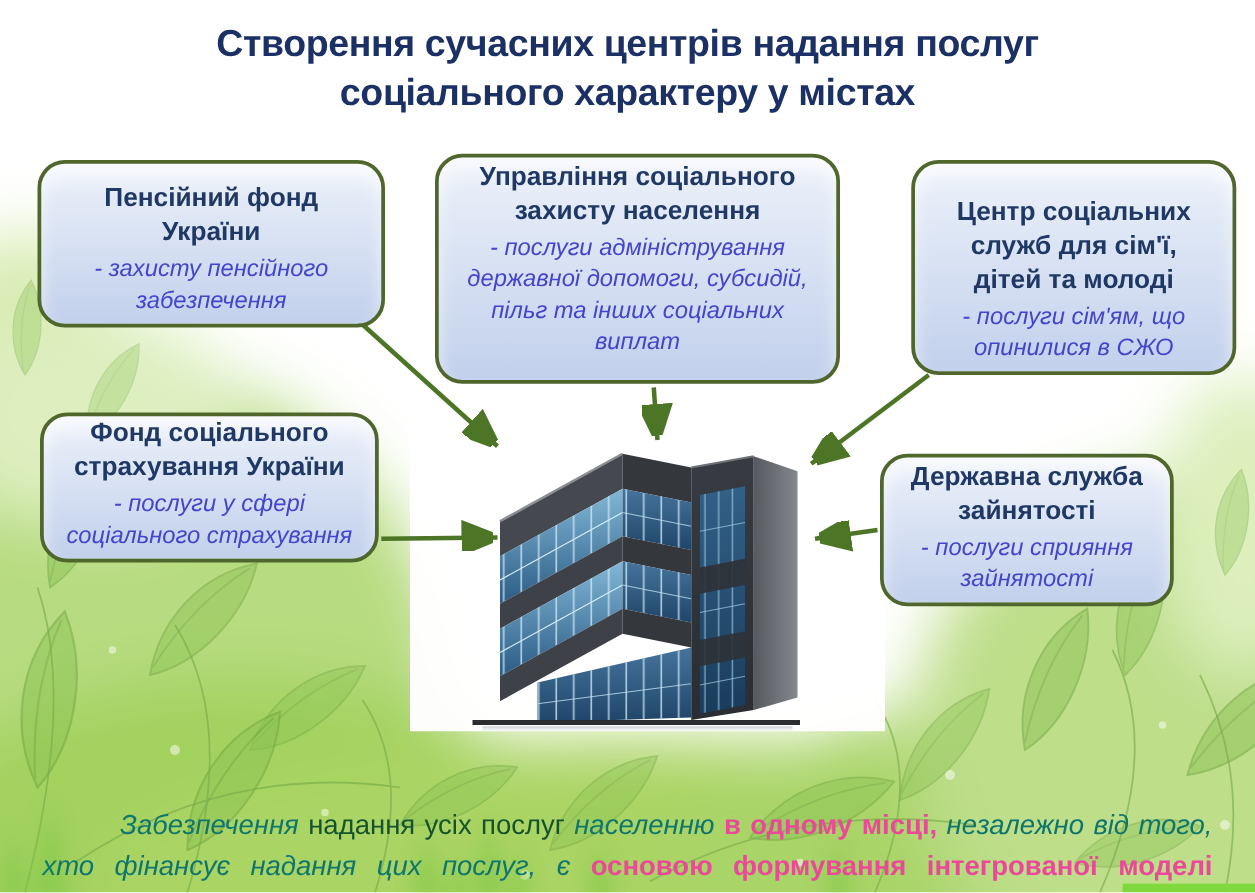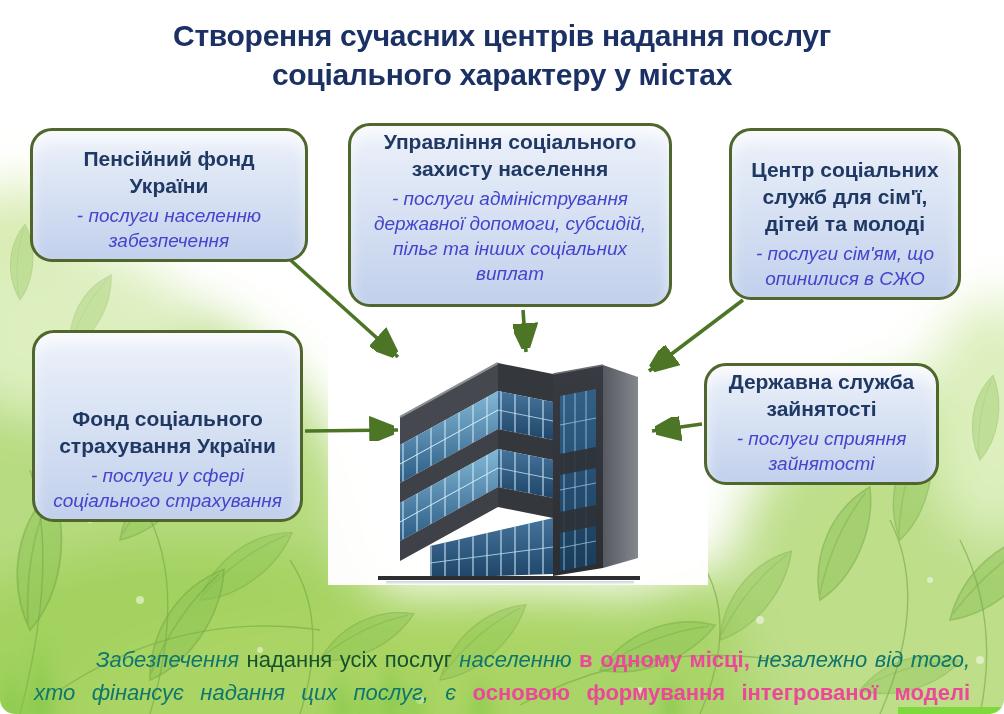--- a/index.html
+++ b/index.html
@@ -1,18 +1,18 @@
 <!DOCTYPE html>
 <html><head>
 <meta charset="utf-8">
 <style>
   html,body{margin:0;padding:0;}
   .slide{
     position:relative; width:1004px; height:714px; overflow:hidden;
-    background:#ffffff; font-family:"Liberation Sans", sans-serif;border-radius:15px;
+    background:#ffffff; font-family:"Liberation Sans", sans-serif;
   }
   .layer{position:absolute; left:0; top:0; width:1004px; height:714px;}
   
   .title{
     position:absolute; top:16px; left:62px; width:880px;
     text-align:center; font-size:30px; line-height:39px; font-weight:bold;
     color:#1b3064; letter-spacing:-0.3px;
   }
   .title .inner{display:inline-block; max-width:790px;}
   
@@ -21,22 +21,22 @@
     border:3px solid #4f662c; border-radius:22px;
     background:linear-gradient(180deg,#eef2fa 0%,#dde6f5 35%,#c2d0ec 100%);
     box-shadow:inset 0 10px 14px rgba(255,255,255,.65);
     display:flex; flex-direction:column; justify-content:flex-end;
     text-align:center;
   }
   .box-heading{font-weight:bold; font-size:21px; line-height:27px; color:#1f3864;}
   .box-services{font-style:italic; font-size:19px; line-height:25px; color:#4444cc; margin-top:4px;}
   #box-pension      {left:30px;  top:128px; width:278px; height:134px; padding:6px 24px;}
   #box-socprot      {left:348px; top:123px; width:324px; height:184px; padding:18px 14px;}
-  #box-family       {left:729px; top:128px; width:232px; height:172px; padding:6px 16px;}
-  #box-insurance    {left:32px;  top:330px; width:271px; height:192px; padding:6px 12px;}
+  #box-family       {left:729px; top:128px; width:260px; height:172px; padding:6px 16px;}
+  #box-insurance    {left:32px;  top:330px; width:271px; height:120px; padding:6px 12px;}
   #box-employment   {left:704px; top:363px; width:235px; height:122px; padding:6px 14px;}
   
   .building{position:absolute; left:332px; top:350px; width:320px; height:235px;}
   
   .footer-par{
     position:absolute; left:34px; top:621px; width:936px;
     font-size:22px; line-height:33px; text-align:justify; text-indent:62px;
     color:#1c1c1e;
   }
   .seg-black{color:#0f766e;font-style:italic;}
@@ -262,21 +262,21 @@
     <rect x="46" y="226" width="262" height="4" fill="#2b2d30"></rect>
     <rect x="54" y="231" width="248" height="4" fill="url(#refl)"></rect>
   </svg>
 
   <div class="title">
     <span class="inner">Створення сучасних центрів надання послуг соціального характеру у містах</span>
   </div>
 
   <div class="info-box" id="box-pension">
     <div class="box-heading">Пенсійний фонд України</div>
-    <div class="box-services">- послуги населенню забезпечення</div>
+    <div class="box-services">- захисту пенсійного забезпечення</div>
   </div>
 
   <div class="info-box" id="box-socprot">
     <div class="box-heading">Управління соціального захисту населення</div>
     <div class="box-services">- послуги адміністрування державної допомоги, субсидій, пільг та інших соціальних виплат</div>
   </div>
 
   <div class="info-box" id="box-family">
     <div class="box-heading">Центр соціальних служб для сім'ї, дітей та молоді</div>
     <div class="box-services">- послуги сім'ям, що опинилися в СЖО</div>

